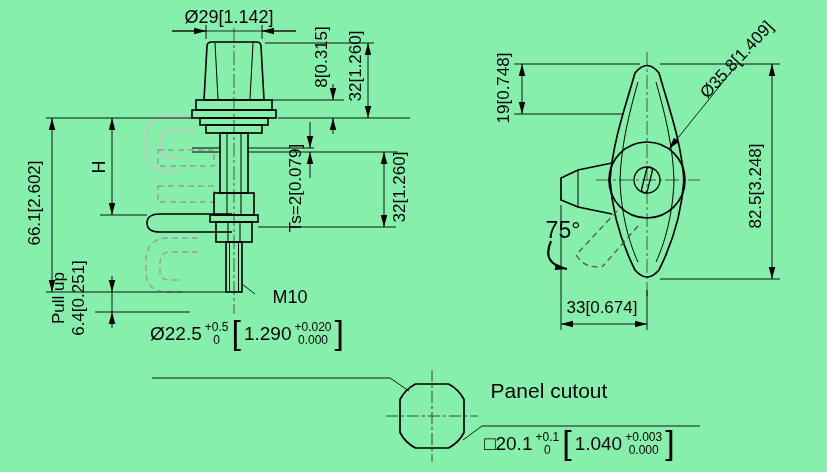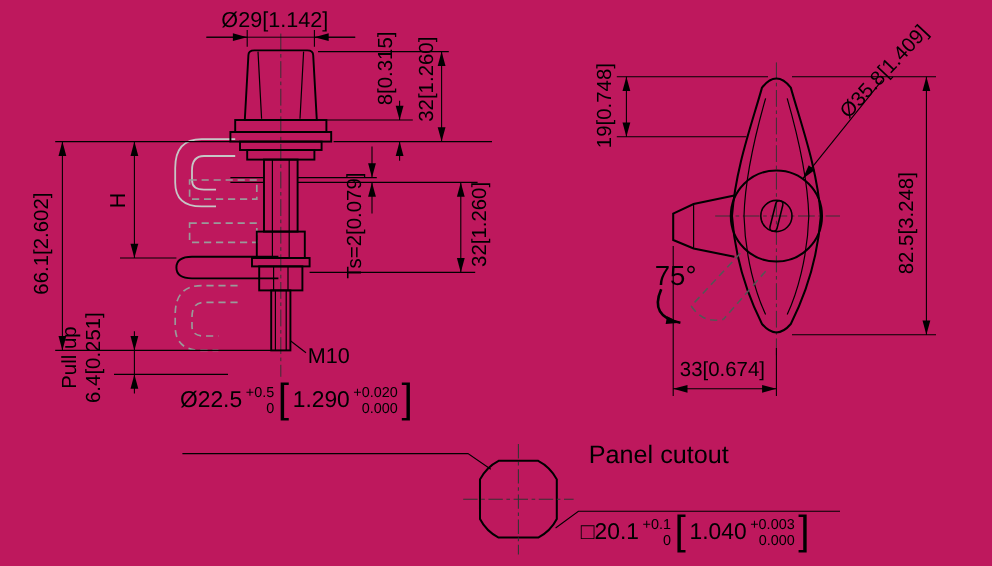--- a/index.html
+++ b/index.html
@@ -1,30 +1,30 @@
 <!DOCTYPE html>
 <html><head>
 <meta charset="utf-8">
 <style>
   html,body{margin:0;padding:0;background:#fff;}
   .canvas{
-    position:relative;width:827px;height:472px;background:#be185d;overflow:hidden;
+    position:relative;width:827px;height:472px;background:#86efac;overflow:hidden;
     font-family:"Liberation Sans", sans-serif;color:#000;text-decoration:underline;
   }
   .canvas svg{position:absolute;left:0;top:0;}
   .lbl{position:absolute;white-space:nowrap;font-size:17px;color:#000;}
   .center{transform:translate(-50%,-50%);}
   .rot{transform:translate(-50%,-50%) rotate(-90deg);}
   .rot47{transform:translate(-50%,-50%) rotate(-47deg);}
   .big18{font-size:18px;}
   .big19{font-size:23px;}
   .big21{font-size:21px;}
   .twoline{text-align:center;line-height:1.2;}
   .tolblock{position:absolute;display:flex;align-items:center;gap:3px;font-size:19px;}
-  .tolblock .stack{display:flex;flex-direction:column;font-size:12px;line-height:1.1;text-align:right;}
+  .tolblock .stack{display:flex;flex-direction:column;font-size:12px;line-height:1.1;text-align:center;}
   .tolblock .bracket{font-size:34px;font-weight:300;line-height:0.95;transform:translateY(-2px);}
 </style>
 </head>
 <body>
 
 <div class="canvas">
 
   <svg width="827" height="472" viewBox="0 0 827 472">
     <defs>
       <marker id="arr" viewBox="0 0 12 8" refX="11.5" refY="4" markerWidth="13" markerHeight="9" orient="auto-start-reverse" markerUnits="userSpaceOnUse">
@@ -158,34 +158,34 @@
     </g>
   </svg>
 
   <div class="lbl center big18" style="left:229px;top:17px;">Ø29[1.142]</div>
   <div class="lbl rot" style="left:322px;top:57px;">8[0.315]</div>
   <div class="lbl rot" style="left:356px;top:66px;">32[1.260]</div>
   <div class="lbl rot big18" style="left:99px;top:167px;">H</div>
   <div class="lbl rot" style="left:35px;top:203px;">66.1[2.602]</div>
   <div class="lbl rot" style="left:296px;top:188px;">Ts=2[0.079]</div>
   <div class="lbl rot" style="left:400px;top:187px;">32[1.260]</div>
-  <div class="lbl center big18" style="left:274px;top:297px;">M10</div>
+  <div class="lbl center big18" style="left:290px;top:297px;">M10</div>
 
   <div class="lbl rot twoline" style="left:69px;top:298px;">
     <div>Pull up</div>
     <div>6.4[0.251]</div>
   </div>
 
   <div class="lbl rot" style="left:504px;top:88px;">19[0.748]</div>
   <div class="lbl rot47" style="left:737px;top:60px;">Ø35.8[1.409]</div>
   <div class="lbl rot" style="left:756px;top:186px;">82.5[3.248]</div>
   <div class="lbl center big19" style="left:563px;top:230px;">75°</div>
   <div class="lbl center" style="left:602px;top:308px;">33[0.674]</div>
 
-  <div class="lbl center big21" style="left:549px;top:380px;">Panel cutout</div>
+  <div class="lbl center big21" style="left:549px;top:391px;">Panel cutout</div>
 
   <div class="tolblock" style="left:150px;top:318px;">
     <span>Ø22.5</span>
     <span class="stack">
       <span>+0.5</span>
       <span>0</span>
     </span>
     <span class="bracket">[</span>
     <span>1.290</span>
     <span class="stack">

